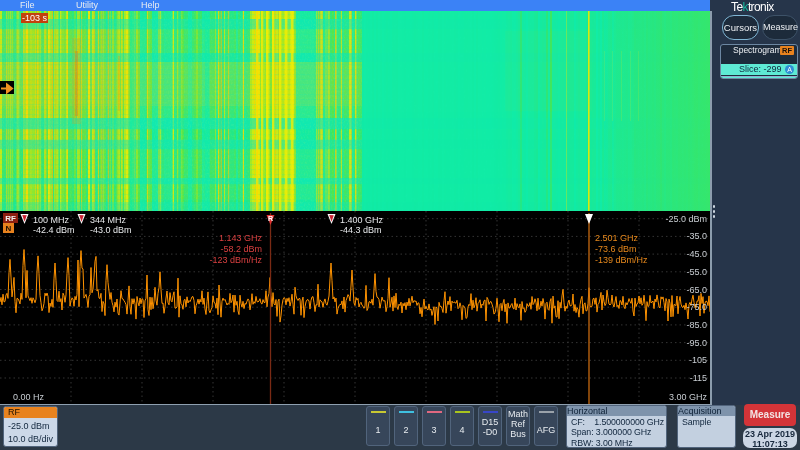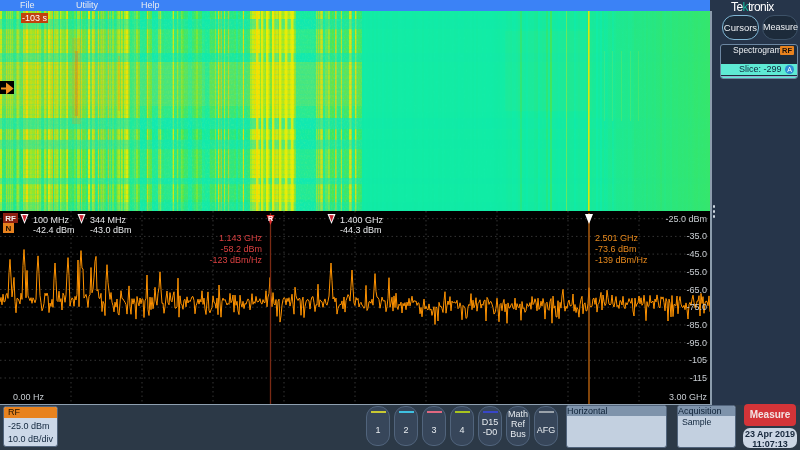--- a/index.html
+++ b/index.html
@@ -15,21 +15,21 @@
 #measure{left:762px;top:15px;width:36px;height:25px;line-height:23px;font-size:9px}
 #sgpanel{left:720px;top:44px;width:78px;height:35px;background:#1d2b3b;border:1px solid #6c87a2;border-radius:3px;overflow:hidden}
 #sgpanel .hdr{height:19px;color:#eef1f4;font-size:8.5px;line-height:11px;padding-left:12px;position:relative}
 #sgpanel .rf{position:absolute;right:3px;top:1px;width:14px;height:9px;background:#e8821e;color:#1a1008;font-size:7.5px;font-weight:bold;text-align:center;line-height:9px;border-radius:1px}
 #sgpanel .row{height:11px;background:#5eead4;color:#10253c;font-size:9px;padding-left:18px;position:relative;line-height:11px}
 #sgpanel .row+.row{margin-top:1px;border-top:1px solid #8fb2d4}
 #sgpanel .acirc{position:absolute;right:3px;top:1px;width:9px;height:9px;background:#2e8fd4;border-radius:50%;color:#fff;font-size:7px;text-align:center;line-height:9px}
 #dots{left:712px;top:205px;width:4px;height:14px}
 #dots i{display:block;width:2.6px;height:2.6px;border-radius:50%;background:#cdd6e0;margin:0 auto 2.4px}
 #bottombar{left:0;top:405px;width:800px;height:45px;background:#2c3947}
-.chbtn{position:absolute;top:406px;width:24px;height:40px;background:#37465a;border:1px solid #51647c;border-radius:11px;color:#e8ecf0;font-size:9px;text-align:center}
+.chbtn{position:absolute;top:406px;width:24px;height:40px;background:#37465a;border:1px solid #51647c;border-radius:3px;color:#e8ecf0;font-size:9px;text-align:center}
 .chbtn .cl{display:block;width:15px;height:2.4px;margin:4px auto 0}
 .chbtn .lb{display:block;margin-top:12px}
 .chbtn .lb2{display:block;margin-top:5px;line-height:9.5px}
 .chbtn .lb3{display:block;margin-top:2px;line-height:10px}
 #rfblock{left:3px;top:406px;width:55px;height:41px;background:#ccd8e8;border-radius:3px;overflow:hidden;border:1px solid #51647c}
 #rfblock .h{height:11px;background:#e8831f;color:#1c1000;font-size:9px;padding-left:4px;line-height:11px}
 #rfblock .b{color:#10253c;font-size:9px;padding:2px 0 0 4px;line-height:13px}
 .panel{position:absolute;top:405px;background:#c3d0e0;border-radius:3px;overflow:hidden;border:1px solid #51647c}
 .panel .h{height:10px;background:#7e93ab;color:#0e2238;font-size:9px;line-height:10px}
 .panel .b{color:#10253c;font-size:8.8px;letter-spacing:-0.1px;padding:1px 0 0 4px;line-height:10.4px;white-space:nowrap}
@@ -663,18 +663,19 @@
   </div>
 <div class="chbtn" style="left:506px">
     <span class="lb3">Math<br>Ref<br>Bus</span>
   </div>
 <div class="chbtn" style="left:534px">
     <span class="cl" style="background:#9aa2aa"></span>
     <span class="lb">AFG</span>
   </div>
 <div class="panel" style="left:566px;width:101px;height:43px">
     <div class="h">Horizontal</div>
+    <div class="b">CF:&nbsp;&nbsp;&nbsp;&nbsp;1.500000000 GHz<br>Span: 3.000000 GHz<br>RBW: 3.00 MHz</div>
   </div>
 <div class="panel" style="left:677px;width:59px;height:43px">
     <div class="h">Acquisition</div>
     <div class="b">Sample</div>
   </div>
 <div class="abs" id="stopped">Measure</div>
 <div class="abs" id="datebox">23 Apr 2019<br>11:07:13</div>
 </body></html>

